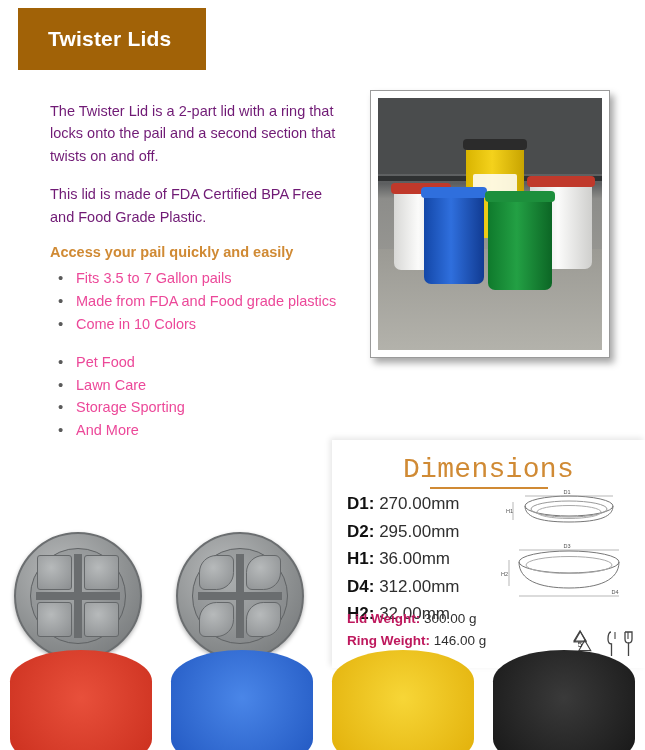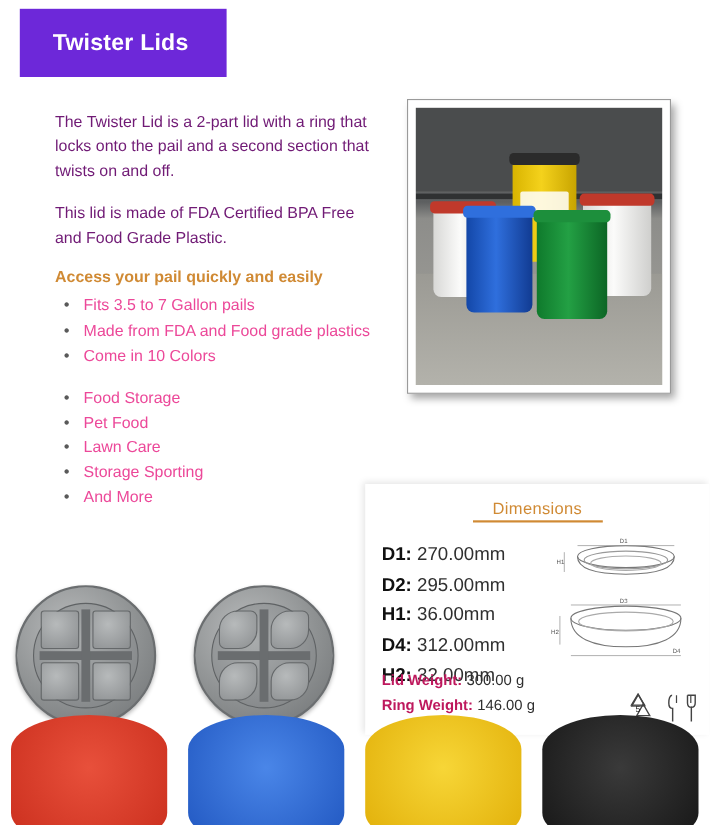--- a/index.html
+++ b/index.html
@@ -14,21 +14,21 @@
     overflow: hidden;
   }
 
   
   .title-bar {
     position: absolute;
     left: 18px;
     top: 8px;
     width: 188px;
     height: 62px;
-    background: #6d28d9;
+    background: #a16207;
     display: flex;
     align-items: center;
     padding-left: 30px;
   }
   .title-bar .title-text {
     color: #ffffff;
     font-size: 21px;
     font-weight: bold;
     letter-spacing: 0.2px;
   }
@@ -126,23 +126,24 @@
     left: 332px;
     top: 440px;
     width: 313px;
     height: 228px;
     background: #ffffff;
     box-shadow: -2px -2px 6px rgba(0,0,0,0.10);
   }
   .dim-title {
     text-align: center;
     color: #d08a34;
-    font-size: 15px;
+    font-size: 28px;
     margin: 14px 0 2px 0;
     letter-spacing: 0.3px;
+    font-family: Liberation Mono, monospace;
   }
   .dim-title-underline {
     width: 118px; height: 2px; background: #d08a34;
     margin: 0 auto 10px auto;
   }
   .dim-list {
     position: absolute;
     left: 15px;
     top: 50px;
     width: 150px;
@@ -239,21 +240,20 @@
   <p class="para">This lid is made of FDA Certified BPA Free and Food Grade Plastic.</p>
 
   <div class="subhead">Access your pail quickly and easily</div>
   <ul class="bullets">
     <li>Fits 3.5 to 7 Gallon pails</li>
     <li>Made from FDA and Food grade plastics</li>
     <li>Come in 10 Colors</li>
   </ul>
 
   <ul class="bullets">
-    <li>Food Storage</li>
     <li>Pet Food</li>
     <li>Lawn Care</li>
     <li>Storage Sporting</li>
     <li>And More</li>
   </ul>
 </div>
 
 <div class="photo-frame">
   <div class="photo">
     <div class="darkband"></div>

